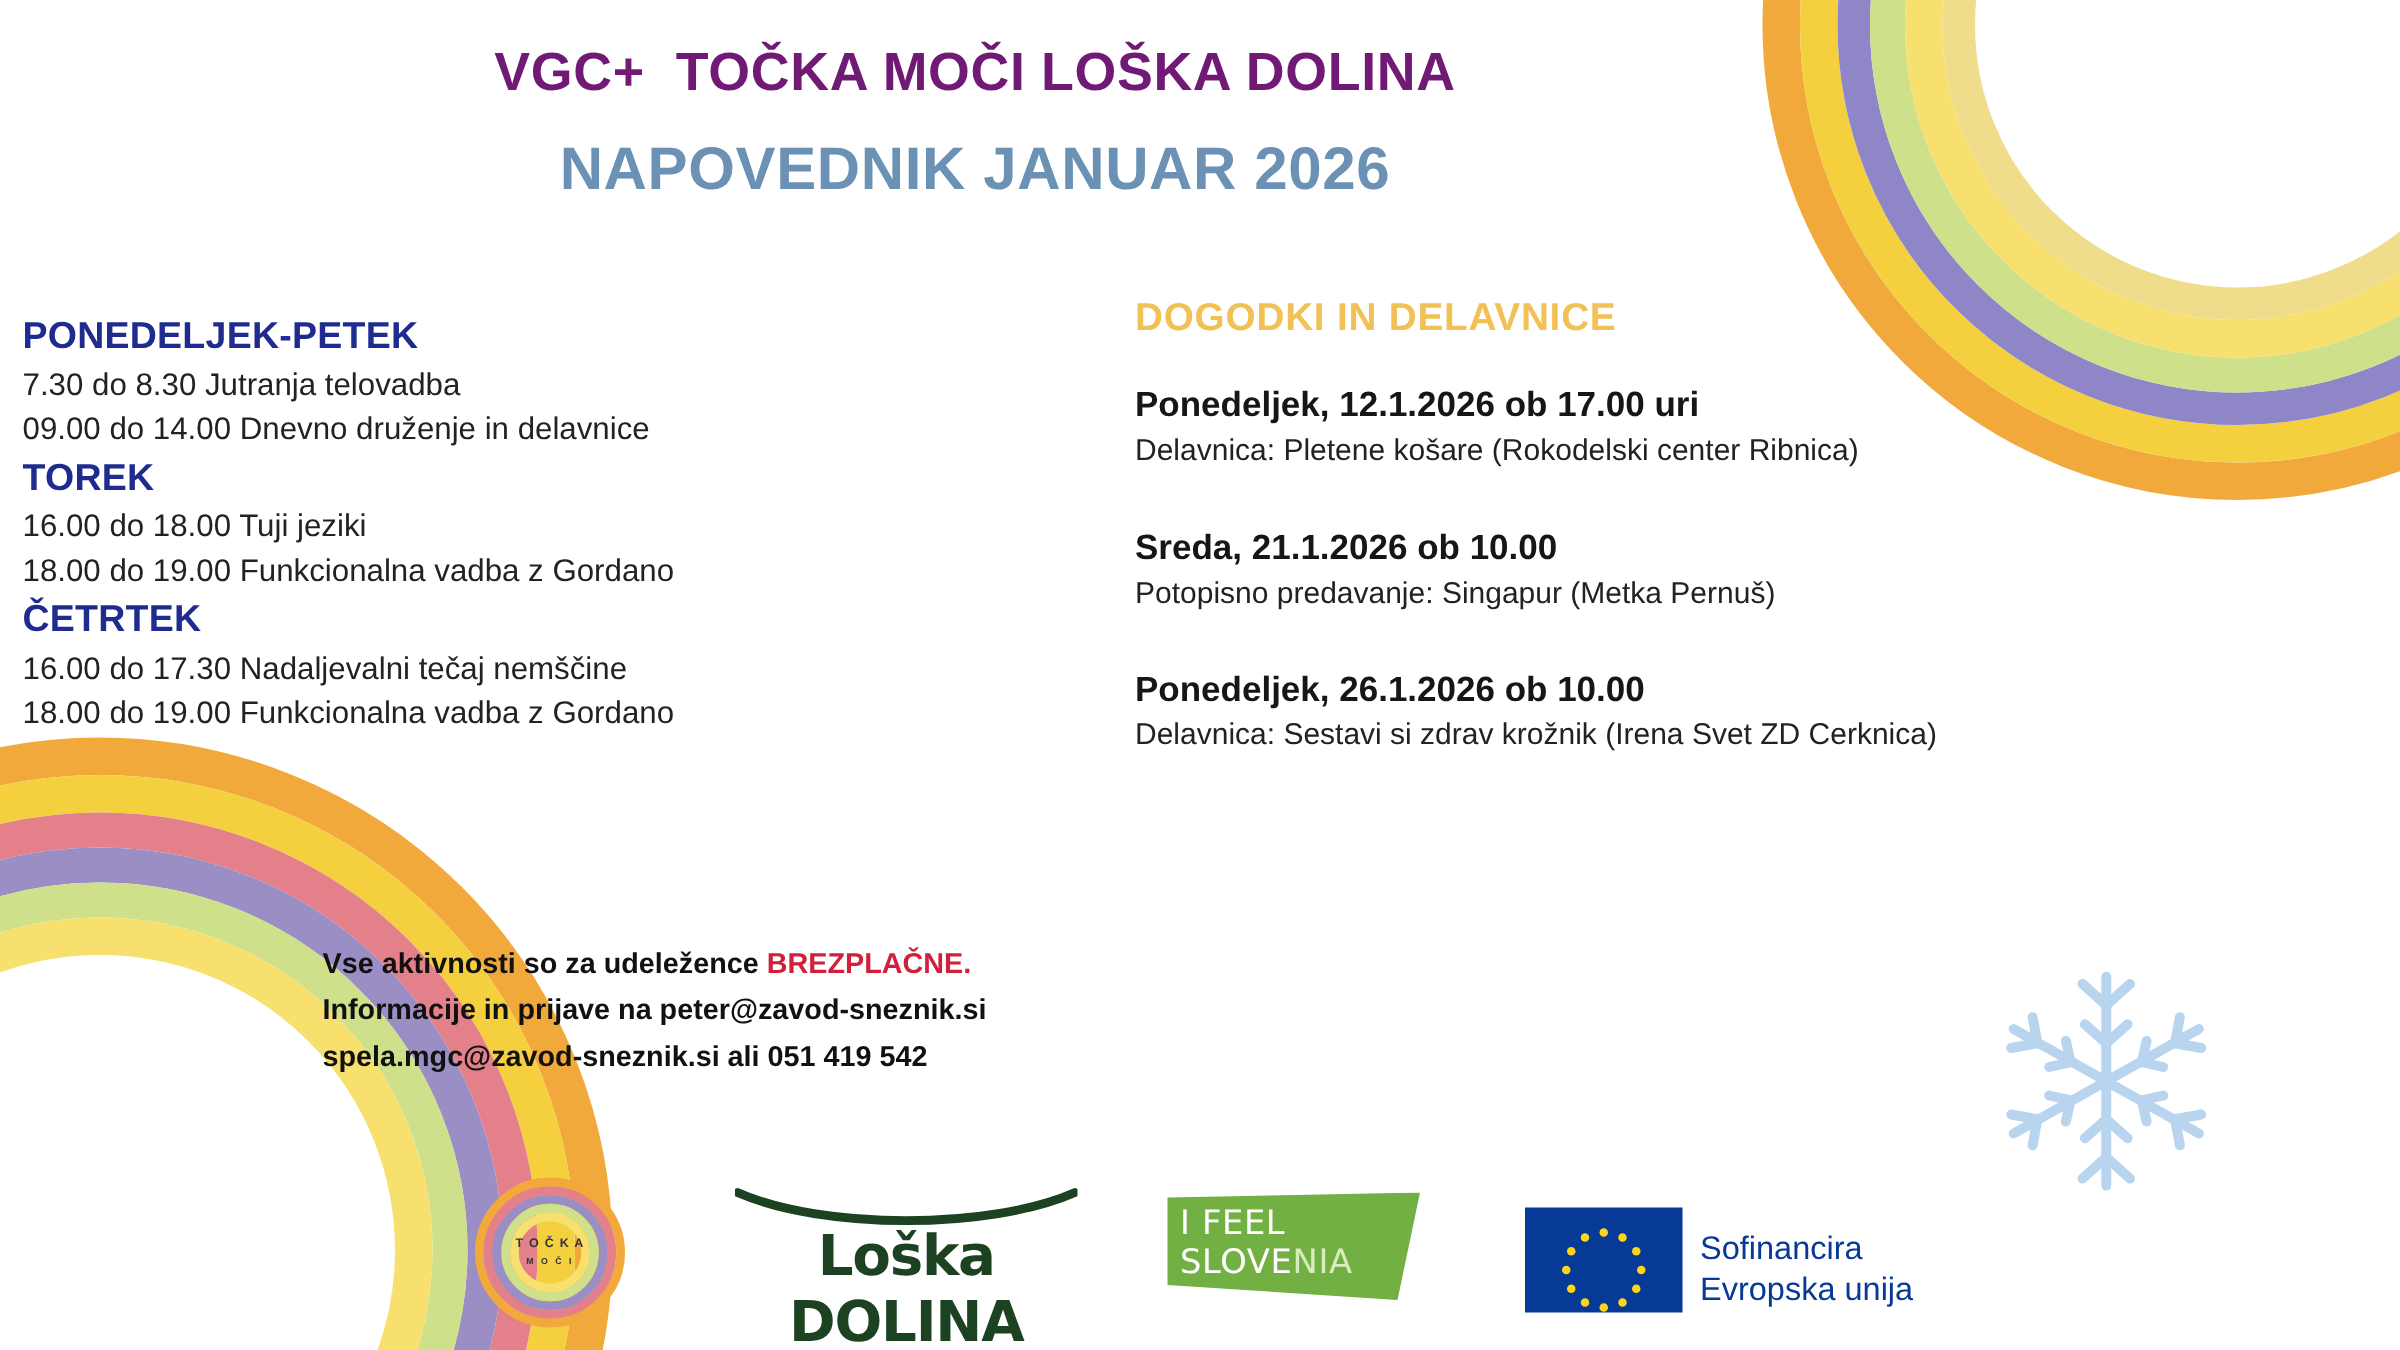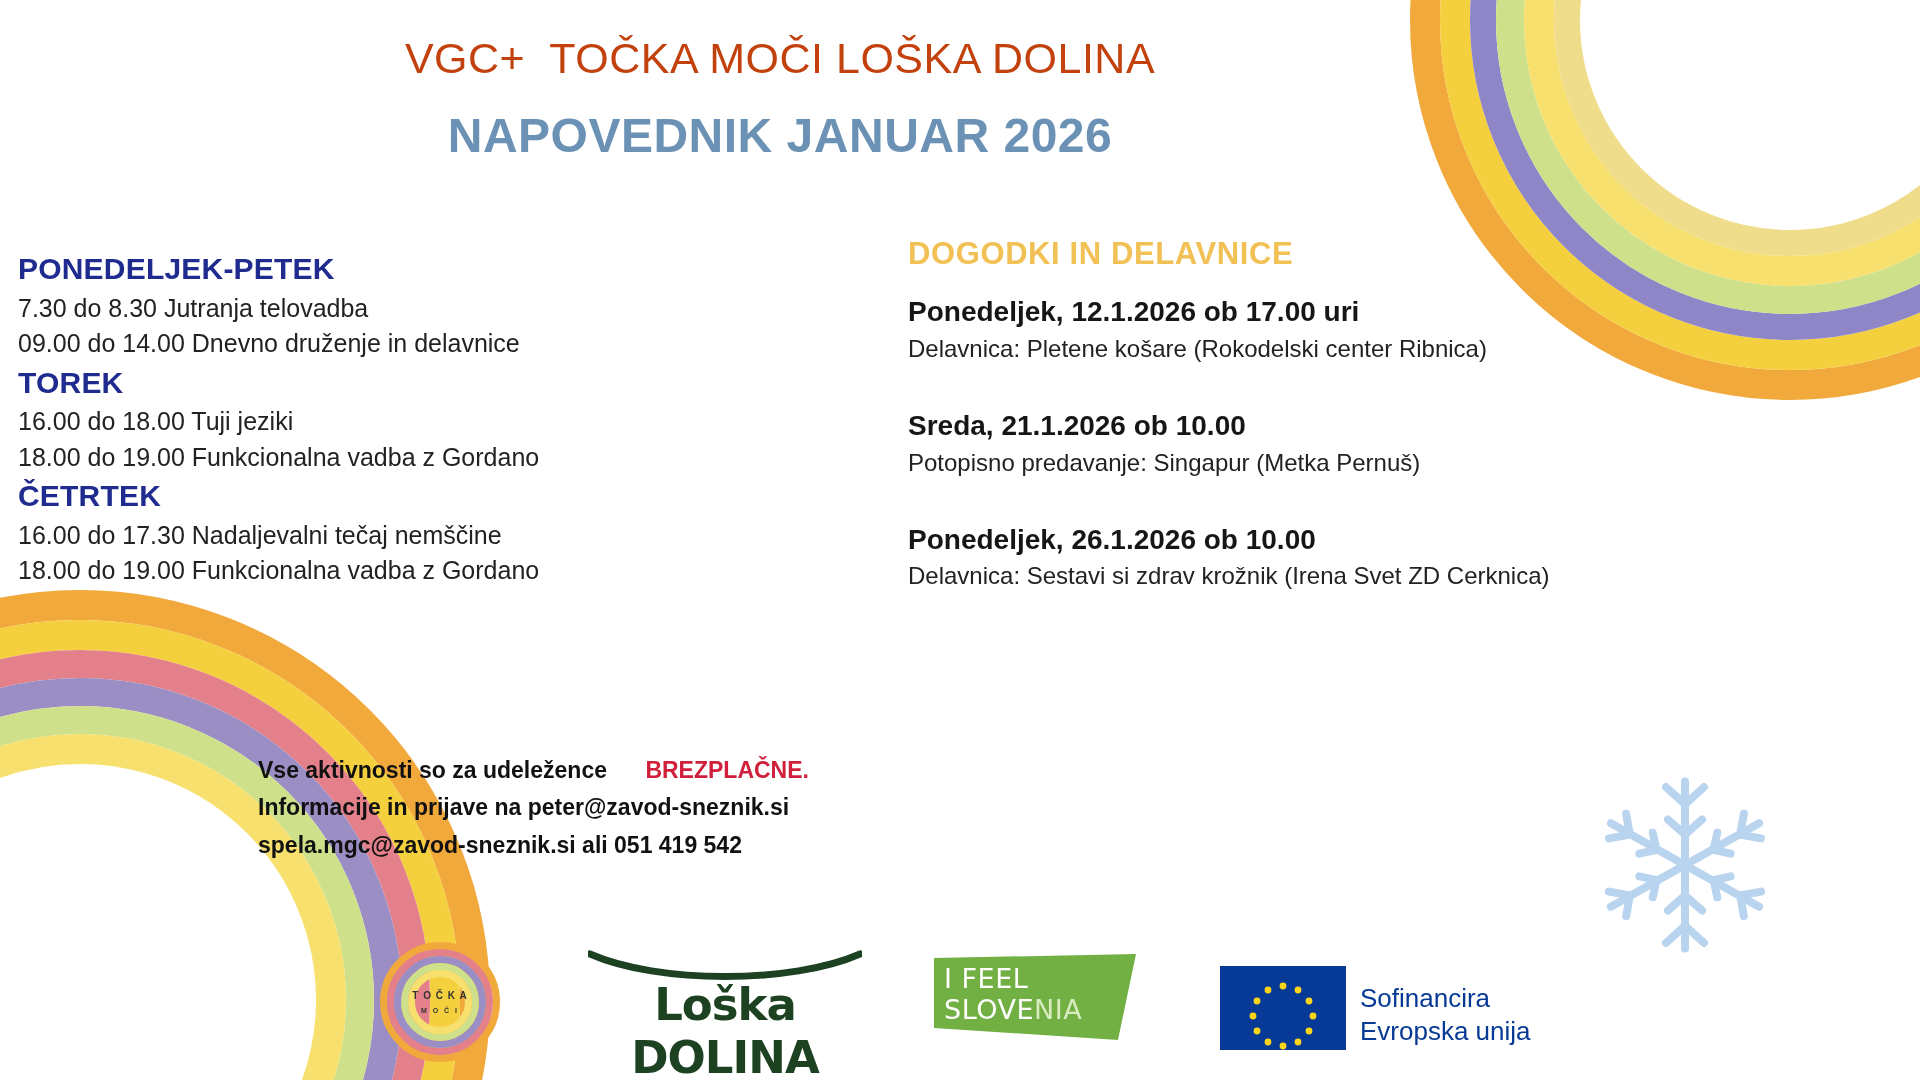--- a/index.html
+++ b/index.html
@@ -52,22 +52,22 @@
   }
 
   
   .title {
     position: absolute;
     top: 34px;
     left: 0;
     width: 1560px;
     text-align: center;
     font-size: 43px;
-    font-weight: normal;
-    color: #c2410c;
+    font-weight: bold;
+    color: #701a75;
     letter-spacing: 0.5px;
     white-space: pre;
   }
   .subtitle {
     position: absolute;
     top: 108px;
     left: 0;
     width: 1560px;
     text-align: center;
     font-size: 48px;
@@ -101,21 +101,21 @@
     position: absolute;
     left: 908px;
     top: 236px;
     width: 990px;
   }
   .events-head {
     font-size: 31px;
     font-weight: bold;
     color: #f2c155;
     letter-spacing: 0.6px;
-    margin-bottom: 20px;
+    margin-bottom: 32px;
   }
   .event {
     margin-bottom: 40px;
   }
   .event-when {
     font-size: 28px;
     font-weight: bold;
     color: #161616;
     line-height: 1.42;
   }
@@ -131,21 +131,20 @@
     left: 258px;
     top: 752px;
     width: 1000px;
     font-size: 23px;
     font-weight: bold;
     color: #111111;
     line-height: 1.62;
   }
   #note .free {
     color: #d0203c;
-    margin-left: 32px;
   }
 
   
   #snowflake {
     position: absolute;
     right: 140px;
     bottom: 120px;
     width: 190px;
     height: 190px;
     color: #b9d4ee;

